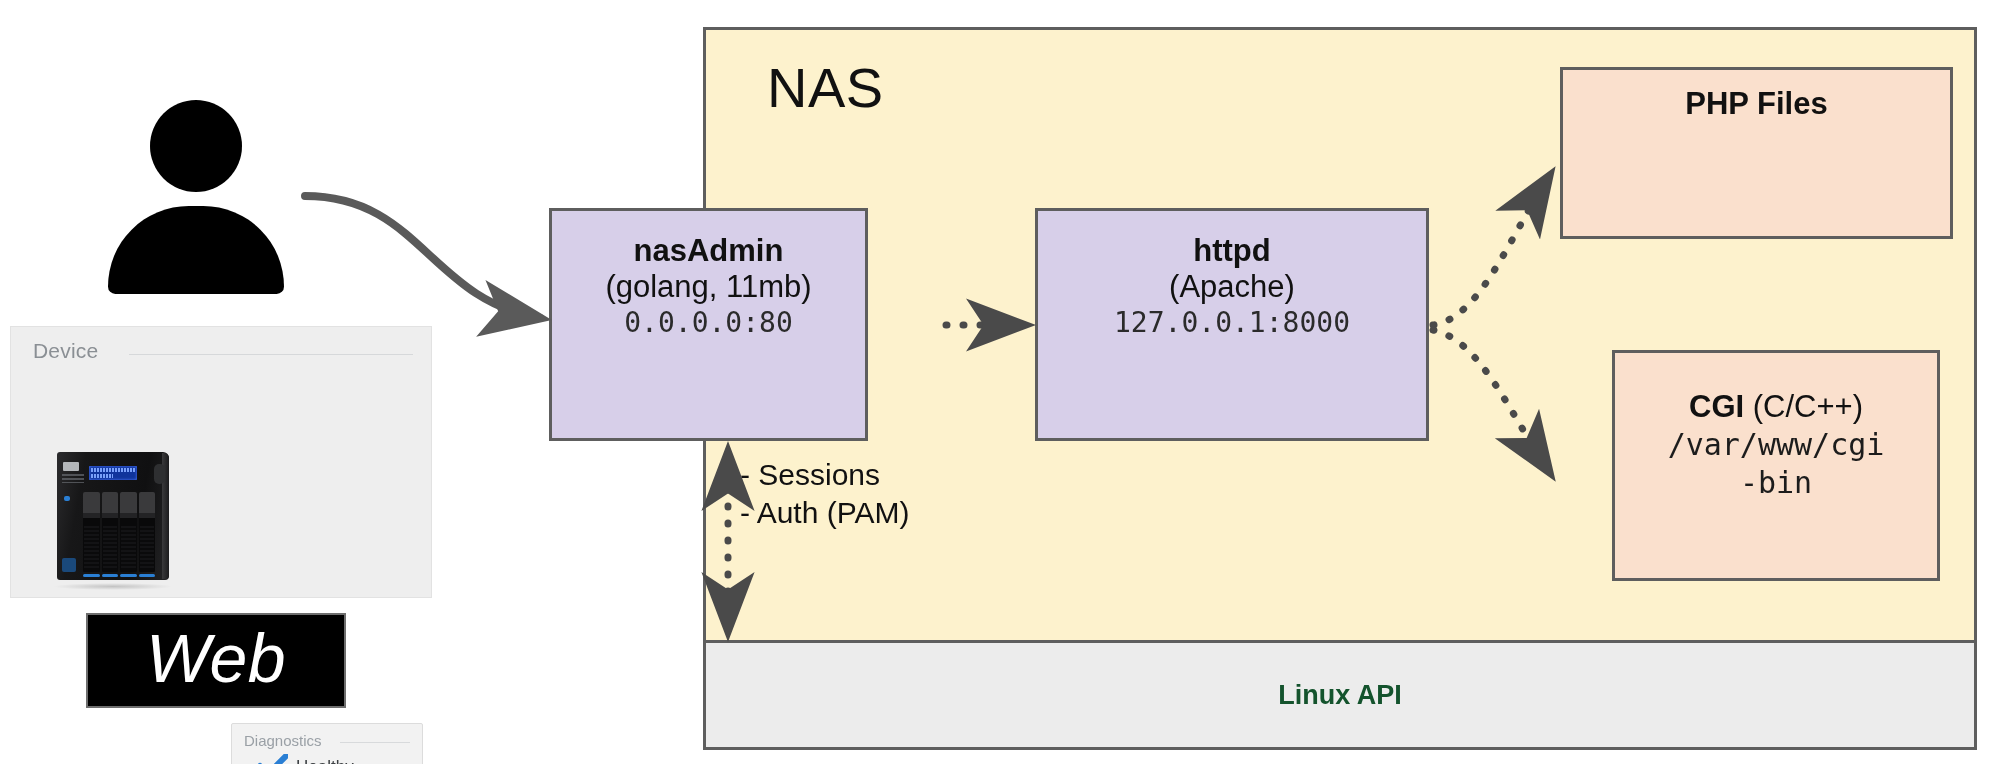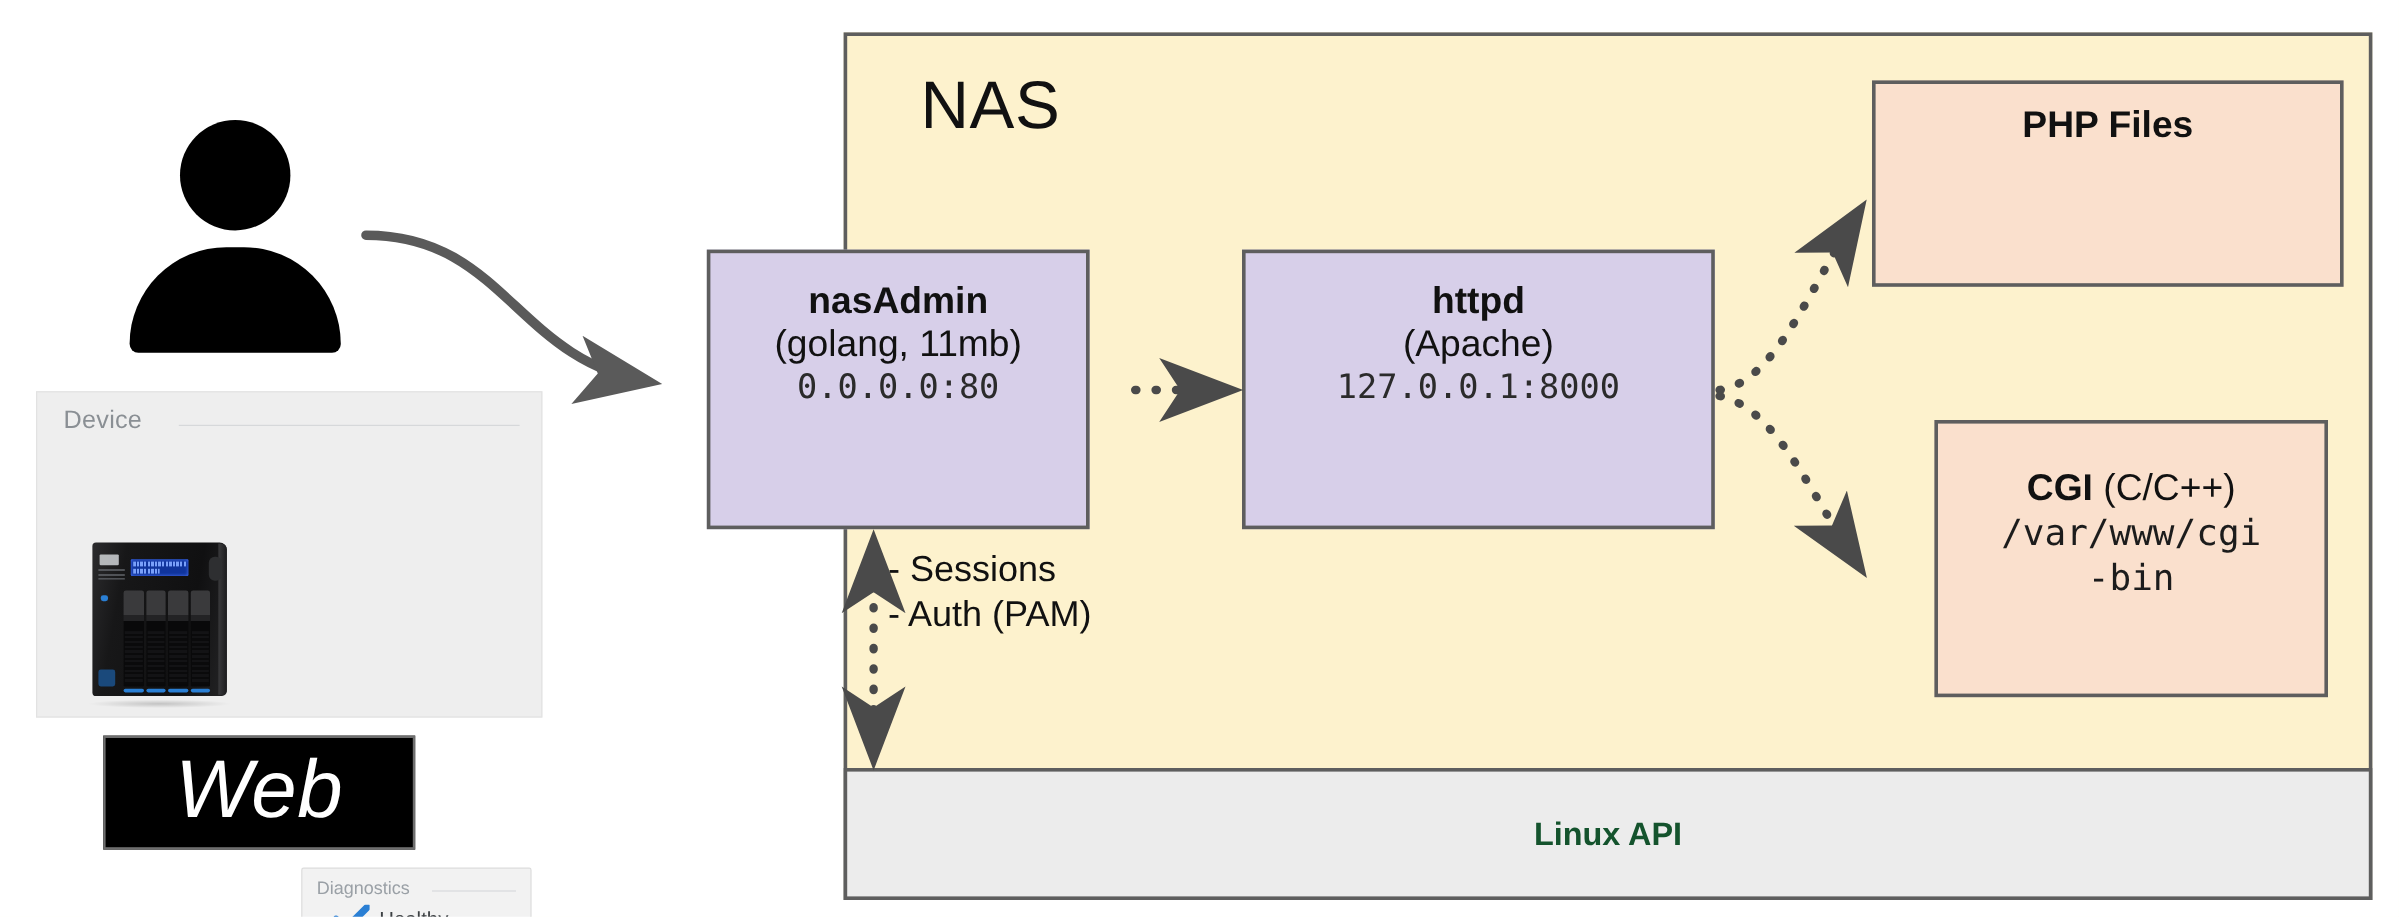--- a/index.html
+++ b/index.html
@@ -45,21 +45,20 @@
 
   
   #device-panel {
     position: absolute;
     left: 10px;
     top: 326px;
     width: 420px;
     height: 270px;
     background: #eeeeee;
     border: 1px solid #e2e2e2;
-    margin-left: 20px;
   }
   #device-panel .panel-legend {
     position: absolute;
     left: 22px;
     top: 12px;
     font-size: 21px;
     color: #8a8f94;
     letter-spacing: .2px;
   }
   #device-panel .panel-legend-rule {
@@ -242,21 +241,21 @@
 
   
   .proc-box {
     position: absolute;
     background: #d7cfe9;
     border: 3px solid #5e5e5e;
     box-sizing: border-box;
     text-align: center;
     color: #111111;
   }
-  #box-nasadmin { left: 549px; top: 208px; width: 319px; height: 233px; margin-left: 40px; }
+  #box-nasadmin { left: 549px; top: 208px; width: 319px; height: 233px; }
   #box-httpd    { left: 1035px; top: 208px; width: 394px; height: 233px; }
   .proc-box .title {
     font-size: 31px;
     font-weight: bold;
     margin-top: 22px;
     line-height: 1.16;
   }
   .proc-box .sub {
     font-size: 31px;
     line-height: 1.16;

